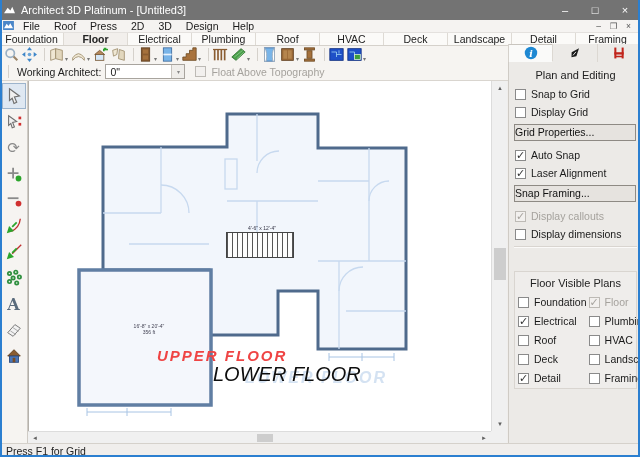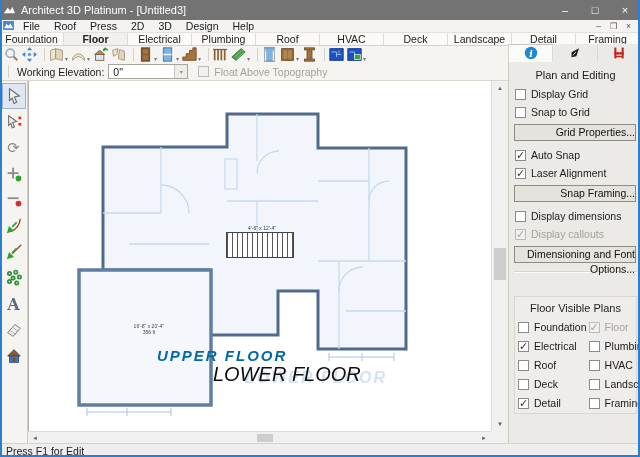--- a/index.html
+++ b/index.html
@@ -81,21 +81,21 @@
     background:#fff; border-left:1px solid #b5b1ab; overflow:hidden; }
   .plan-svg { position:absolute; left:0; top:0; }
   .stairs { position:absolute; left:197px; top:151px; width:68px; height:26px;
     background:repeating-linear-gradient(90deg,#555 0 1px,#fdfdfd 1px 5px);
     border:1px solid #444; }
   .stair-label { position:absolute; left:203px; top:144px; width:60px; text-align:center;
     font-size:5px; color:#334; }
   .room-label { position:absolute; left:80px; top:242px; width:80px; text-align:center;
     font-size:5px; color:#445; line-height:6px; }
   .wm-upper { position:absolute; left:128px; top:266px; font-size:15px; font-style:italic;
-    font-weight:bold; letter-spacing:2px; color:#0369a1; white-space:nowrap; }
+    font-weight:bold; letter-spacing:2px; color:#ef4444; white-space:nowrap; }
   .wm-lower-ghost { position:absolute; left:216px; top:288px; font-size:16px; font-style:italic;
     font-weight:bold; letter-spacing:2px; color:#d4e2f2; white-space:nowrap; }
   .wm-lower { position:absolute; left:184px; top:282px; font-size:20px; font-style:italic;
     color:#0e0e0e; white-space:nowrap; }
   
   .vscroll { position:absolute; left:489px; top:81px; width:16px; height:350px;
     background:#f0f0f0; border-left:1px solid #dcdcdc; }
   .hscroll { position:absolute; left:26px; top:431px; width:463px; height:12px;
     background:#f0f0f0; border-top:1px solid #dcdcdc; display:flex; align-items:center; }
   .sb-corner { position:absolute; left:489px; top:431px; width:16px; height:12px; background:#f0f0f0; }
@@ -108,21 +108,21 @@
   .hthumb { position:absolute; left:229px; top:2px; width:16px; height:8px; background:#cdcdcd; }
   .hscroll .right { margin-left:auto; }
   
   .rpanel { position:absolute; left:506px; top:62px; width:134px; height:381px;
     background:#eceae7; border-left:1px solid #cfcbc5; padding:4px 5px 0 5px; }
   .rp-title { text-align:center; font-size:11px; color:#222; margin:3px 0 7px 0; }
   .rp-check { display:flex; align-items:center; margin:0 0 6px 1px; }
   .rp-check .t { margin-left:5px; font-size:10.5px; }
   .rp-check.disabled .t { color:#a5a29d; }
   .rp-btn { display:block; width:122px; height:17px; background:#e6e3df; border:1px solid #8e8a84;
-    font-size:10.5px; font-family:"Liberation Sans",sans-serif; text-align:right; line-height:15px;
+    font-size:10.5px; font-family:"Liberation Sans",sans-serif; text-align:left; line-height:15px;
     margin:1px 0 8px 0; color:#111; }
   .rp-btn.wide { width:122px; }
   .rp-sep { height:1px; background:#d9d5d0; margin:2px 0 6px 0; box-shadow:0 1px 0 #fbfaf9; }
   .plans-box { border:1px solid #d9d5d0; background:#efedeb; padding:5px 3px 4px 3px;margin-top:24px; }
   .plans-grid { display:grid; grid-template-columns:1fr 1fr; row-gap:7px; column-gap:2px; }
   .plans-grid .rp-check { margin:0; }
   
   .statusbar { position:absolute; left:-2px; top:443px; width:640px; height:14px;
     background:#f0eeec; border-top:1px solid #d5d1cb; display:flex; align-items:center;
     padding-left:6px; font-size:10.5px; color:#222; }
@@ -323,21 +323,21 @@
           <rect x="3" y="2" width="2.6" height="14"></rect>
           <rect x="12.4" y="2" width="2.6" height="14"></rect>
           <rect x="3" y="8" width="12" height="3"></rect>
           <rect x="4.5" y="12.5" width="9" height="2"></rect>
         </svg>
     </span>
   </div>
 
   <div class="workrow">
     <span class="wsep"></span>
-    <span class="lbl">Working Elevation:</span>
+    <span class="lbl">Working Architect:</span>
     <span class="elevbox">
       <span class="val">0"</span>
       <span class="ddbtn">▾</span>
     </span>
     <span class="chk-row disabled">
       <span class="cb disabled"></span>
       <span class="t" style="color:#a5a29d">Float Above Topography</span>
     </span>
   </div>
 
@@ -479,47 +479,46 @@
     <span class="hthumb"></span>
     <span class="sb-arrow right">►</span>
   </div>
   <div class="sb-corner"></div>
 
   <div class="rpanel">
     <div class="rp-title">Plan and Editing</div>
 
     <div class="rp-check">
       <span class="cb"></span>
-      <span class="t">Display Grid</span>
+      <span class="t">Snap to Grid</span>
     </div>
     <div class="rp-check">
       <span class="cb"></span>
-      <span class="t">Snap to Grid</span>
+      <span class="t">Display Grid</span>
     </div>
     <button class="rp-btn">Grid Properties...</button>
 
     <div class="rp-check">
       <span class="cb checked"></span>
       <span class="t">Auto Snap</span>
     </div>
     <div class="rp-check">
       <span class="cb checked"></span>
       <span class="t">Laser Alignment</span>
     </div>
     <button class="rp-btn">Snap Framing...</button>
 
+    <div class="rp-check disabled">
+      <span class="cb checked disabled"></span>
+      <span class="t">Display callouts</span>
+    </div>
     <div class="rp-check">
       <span class="cb"></span>
       <span class="t">Display dimensions</span>
     </div>
-    <div class="rp-check disabled">
-      <span class="cb checked disabled"></span>
-      <span class="t">Display callouts</span>
-    </div>
-    <button class="rp-btn wide">Dimensioning and Font Options...</button>
 
     <div class="rp-sep"></div>
 
     <div class="plans-box">
       <div class="rp-title" style="margin-top:0">Floor Visible Plans</div>
       <div class="plans-grid">
         <div class="rp-check">
             <span class="cb"></span>
             <span class="t">Foundation</span>
           </div>
@@ -557,16 +556,16 @@
           </div>
         <div class="rp-check">
             <span class="cb"></span>
             <span class="t">Framing</span>
           </div>
       </div>
     </div>
   </div>
 
   <div class="statusbar">
-    <span>Press F1 for Edit</span>
+    <span>Press F1 for Grid</span>
   </div>
 
 </div>
 
 </body></html>

